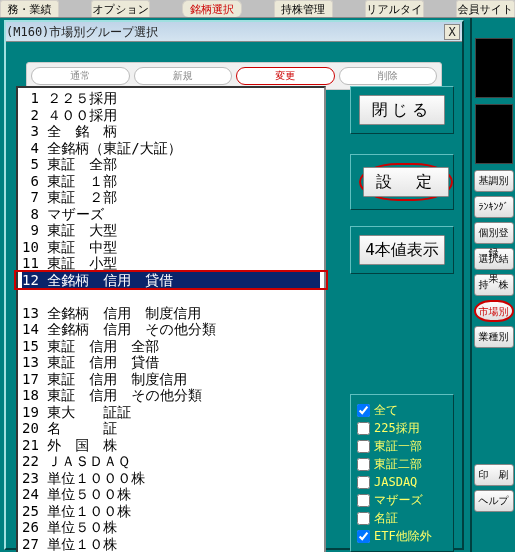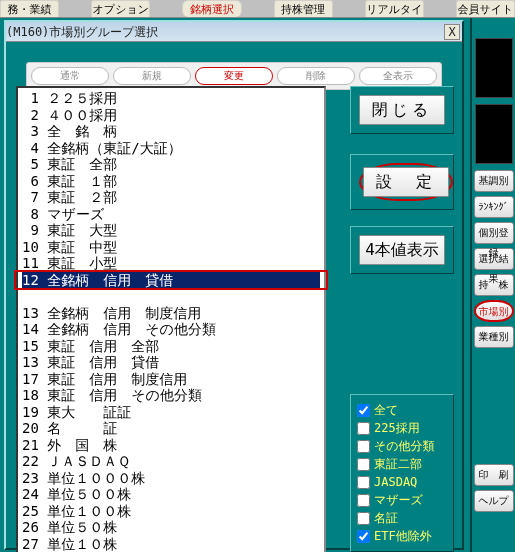--- a/index.html
+++ b/index.html
@@ -237,21 +237,20 @@
     <div class="titlebar">
       <span>(M160)市場別グループ選択</span>
       <span class="title-close">X</span>
     </div>
     <div class="dlg-body">
       <div class="pill-row" id="pill-row">
           <div class="pill">通常</div>
           <div class="pill">新規</div>
           <div class="pill active">変更</div>
           <div class="pill">削除</div>
-          <div class="pill">全表示</div>
         </div>
 
       <div class="listbox">
         <div class="list-inner" id="list-inner"><span class="row"> 1 ２２５採用</span>
 <span class="row"> 2 ４００採用</span>
 <span class="row"> 3 全　銘　柄</span>
 <span class="row"> 4 全銘柄（東証/大証）</span>
 <span class="row"> 5 東証　全部</span>
 <span class="row"> 6 東証　１部</span>
 <span class="row"> 7 東証　２部</span>
@@ -296,21 +295,21 @@
           <label class="chk-item">
             <input type="checkbox" checked="" style="">
             <span>全て</span>
           </label>
           <label class="chk-item">
             <input type="checkbox" style="">
             <span>225採用</span>
           </label>
           <label class="chk-item">
             <input type="checkbox" style="">
-            <span>その他分類</span>
+            <span>東証一部</span>
           </label>
           <label class="chk-item">
             <input type="checkbox" style="">
             <span>東証二部</span>
           </label>
           <label class="chk-item">
             <input type="checkbox" style="">
             <span>JASDAQ</span>
           </label>
           <label class="chk-item">

